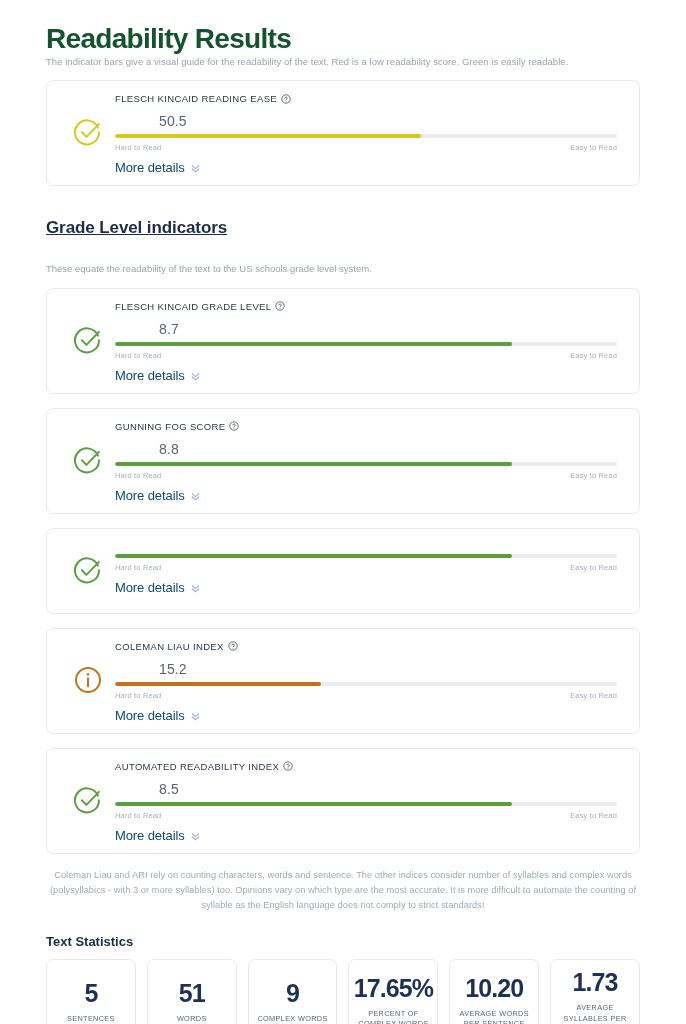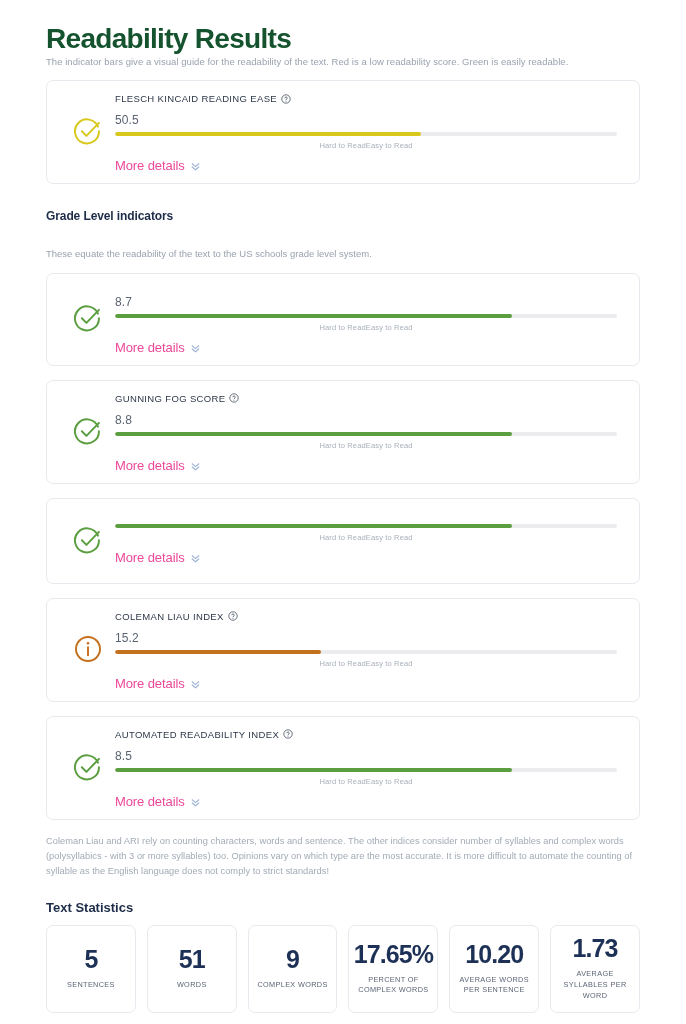--- a/index.html
+++ b/index.html
@@ -24,25 +24,26 @@
   }
   .page-subtitle {
     font-size: 9.5px;
     color: #9aa3b0;
     margin-top: 0;
     letter-spacing: 0.05px;
     line-height: 1.5;
   }
 
   .section-title {
-    font-size: 12px;
+    font-size: 17px;
     font-weight: 700;
     color: #1d2c48;
-    margin-top: 25px;
+    margin-top: 32px;
     letter-spacing: -0.1px;
+    text-decoration: underline;
   }
   .section-desc {
     font-size: 9.5px;
     color: #9aa3b0;
     margin-top: 24px;
     line-height: 1.5;
   }
 
   
   .cards { margin-top: 11px; }
@@ -70,68 +71,70 @@
     font-size: 9.5px;
     letter-spacing: 0.35px;
     color: #2d3748;
     text-transform: uppercase;
     display: flex;
     align-items: center;
     gap: 4px;
   }
   .help-icon { display: inline-flex; align-items: center; }
   .metric-value {
-    font-size: 12px;
+    font-size: 14px;
     color: #5a6372;
     margin-top: 9px;
     letter-spacing: 0.1px;
+    margin-left: 44px;
   }
 
   .bar-track {
     position: relative;
     height: 4px;
     border-radius: 3px;
     background: #ececee;
     margin-top: 5px;
     width: 100%;
     overflow: hidden;
   }
   .bar-fill {
     position: absolute;
     left: 0; top: 0; bottom: 0;
     border-radius: 3px;
   }
 
   .bar-labels {
     display: flex;
-    justify-content: center;
+    justify-content: space-between;
     font-size: 7.5px;
     color: #a9b0bb;
     margin-top: 5px;
     letter-spacing: 0.15px;
   }
 
   .more-details {
     margin-top: 8px;
     display: flex;
     align-items: center;
     gap: 6px;
     font-size: 13px;
-    color: #ec4899;
+    color: #0c4a6e;
     letter-spacing: -0.1px;
     cursor: pointer;
   }
   .chev { display: inline-flex; align-items: center; margin-top: 2px; }
 
   
   .footnote {
     font-size: 9.3px;
     color: #a3abb7;
     line-height: 1.62;
     letter-spacing: 0.02px;
+    text-align: center;
   }
 
   
   .stats-title {
     font-size: 13px;
     font-weight: 700;
     color: #1d2c48;
     margin-top: 21px;
   }
   .stats-row {
@@ -220,20 +223,30 @@
 
   <div class="cards" id="grade-cards">
       <div class="card">
         <div class="card-icon">
           <span><svg width="30" height="30" viewBox="0 0 40 40" fill="none">
               <path d="M33.3 14.2a16 16 0 1 0 1.3 6.2" stroke="#5a9e3f" stroke-width="2.6" stroke-linecap="round" fill="none"></path>
               <path d="M11.8 20.4l6.1 6.1L34.6 9.2" stroke="#5a9e3f" stroke-width="2.6" stroke-linecap="round" stroke-linejoin="round" fill="none"></path>
             </svg></span>
         </div>
         <div class="card-body">
+          <div class="metric-name">
+            <span>Flesch Kincaid Grade Level</span>
+            <span class="help-icon">
+              <svg width="10" height="10" viewBox="0 0 20 20" fill="none">
+                <circle cx="10" cy="10" r="8.4" stroke="#3a4657" stroke-width="1.5"></circle>
+                <path d="M7.6 7.6a2.45 2.45 0 0 1 4.8.75c0 1.65-2.4 1.9-2.4 3.4" stroke="#3a4657" stroke-width="1.5" stroke-linecap="round" fill="none"></path>
+                <circle cx="10" cy="14.6" r="0.95" fill="#3a4657"></circle>
+              </svg>
+            </span>
+          </div>
           <div class="metric-value">8.7</div>
           <div class="bar-track">
             <div class="bar-fill" style="width:79%;background:#5a9e3f;"></div>
           </div>
           <div class="bar-labels">
             <span>Hard to Read</span>
             <span>Easy to Read</span>
           </div>
           <div class="more-details">
             <span>More details</span>

